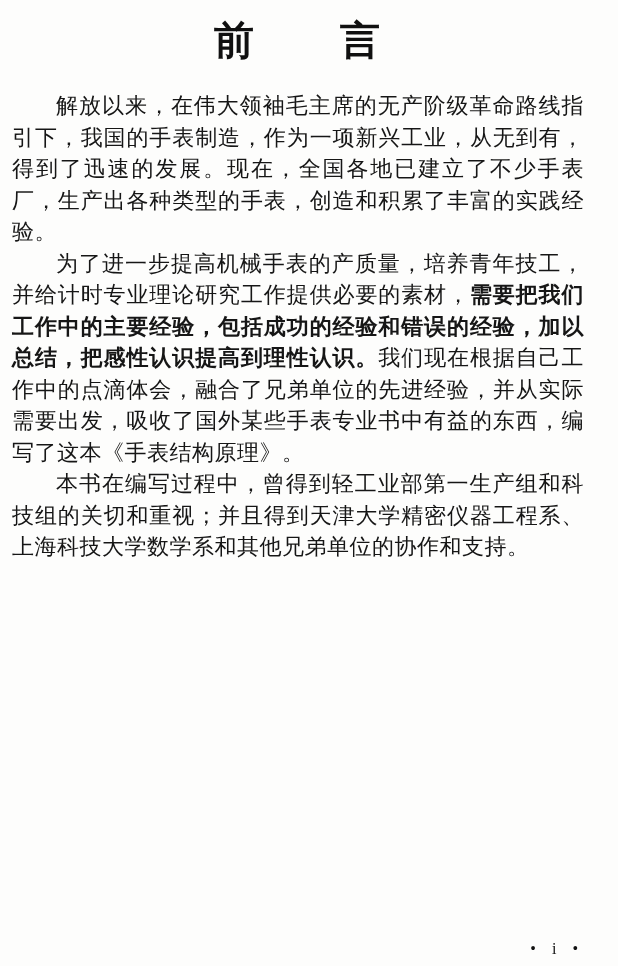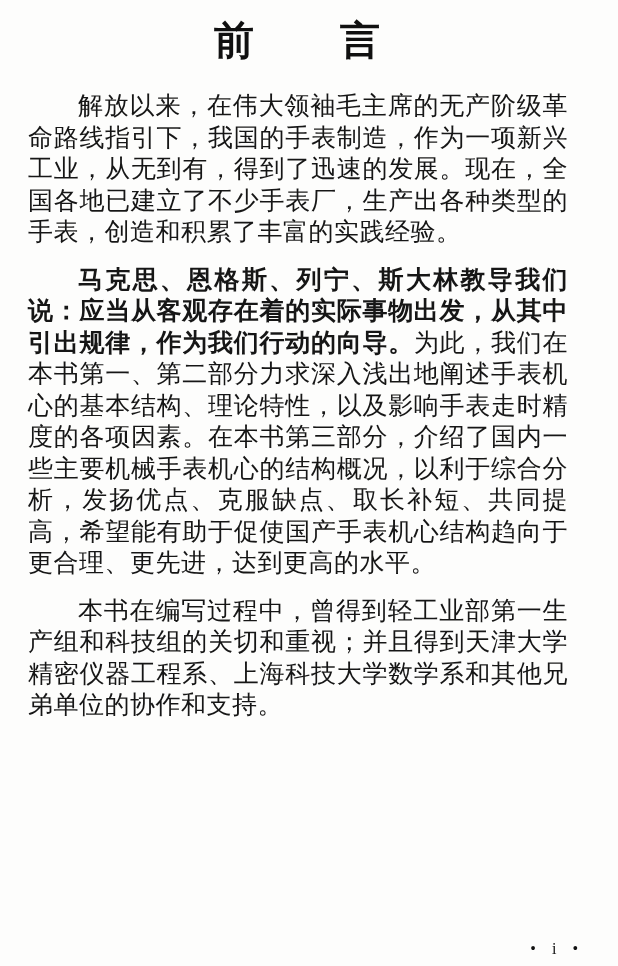--- a/index.html
+++ b/index.html
@@ -25,23 +25,23 @@
     font-size: 40px;
     font-weight: 700;
     line-height: 46px;
     letter-spacing: 2px;
     color: #101010;
   }
   .body-text-block {
     margin-top: 26px;
   }
   .para {
-    margin: 16px;
+    margin: 0;
     text-indent: 2em;
-    font-size: 25px;
+    font-size: 22px;
     line-height: 31.5px;
     text-align: justify;
     letter-spacing: 0.5px;
   }
   .seg { font-weight: 400; }
   .seg-bold {
     font-weight: 700;
     font-family: "Liberation Sans", "DejaVu Sans", sans-serif;
   }
   .page-number {
@@ -54,18 +54,18 @@
   }
 </style>
 </head>
 <body>
 
 <div class="page" style="background: rgb(253, 253, 252); color: rgb(22, 22, 22);">
   <h1 class="title">前　　言</h1>
 
   <div class="body-text-block" id="paragraphs">
       <p class="para"><span class="seg">解放以来，在伟大领袖毛主席的无产阶级革命路线指引下，我国的手表制造，作为一项新兴工业，从无到有，得到了迅速的发展。现在，全国各地已建立了不少手表厂，生产出各种类型的手表，创造和积累了丰富的实践经验。</span></p>
-      <p class="para"><span class="seg seg-bold">马克思、恩格斯、列宁、斯大林教导我们说：应当从客观存在着的实际事物出发，从其中引出规律，作为我们行动的向导。</span><span class="seg">为此，我们在本书第一、第二部分力求深入浅出地阐述手表机心的基本结构、理论特性，以及影响手表走时精度的各项因素。在本书第三部分，介绍了国内一些主要机械手表机心的结构概况，以利于综合分析，发扬优点、克服缺点、取长补短、共同提高，希望能有助于促使国产手表机心结构趋向于更合理、更先进，达到更高的水平。</span></p>
+      <p class="para"><span class="seg">为了进一步提高机械手表的产质量，培养青年技工，并给计时专业理论研究工作提供必要的素材，</span><span class="seg seg-bold">需要把我们工作中的主要经验，包括成功的经验和错误的经验，加以总结，把感性认识提高到理性认识。</span><span class="seg">我们现在根据自己工作中的点滴体会，融合了兄弟单位的先进经验，并从实际需要出发，吸收了国外某些手表专业书中有益的东西，编写了这本《手表结构原理》。</span></p>
       <p class="para"><span class="seg">本书在编写过程中，曾得到轻工业部第一生产组和科技组的关切和重视；并且得到天津大学精密仪器工程系、上海科技大学数学系和其他兄弟单位的协作和支持。</span></p>
     </div>
 
   <div class="page-number">• i •</div>
 </div>
 
 </body></html>

